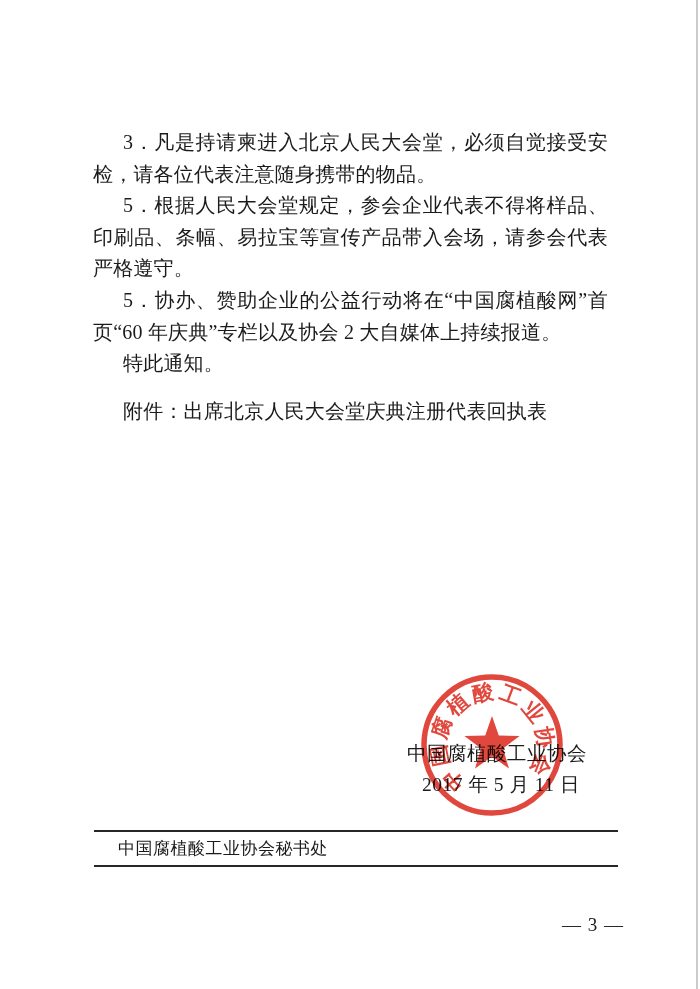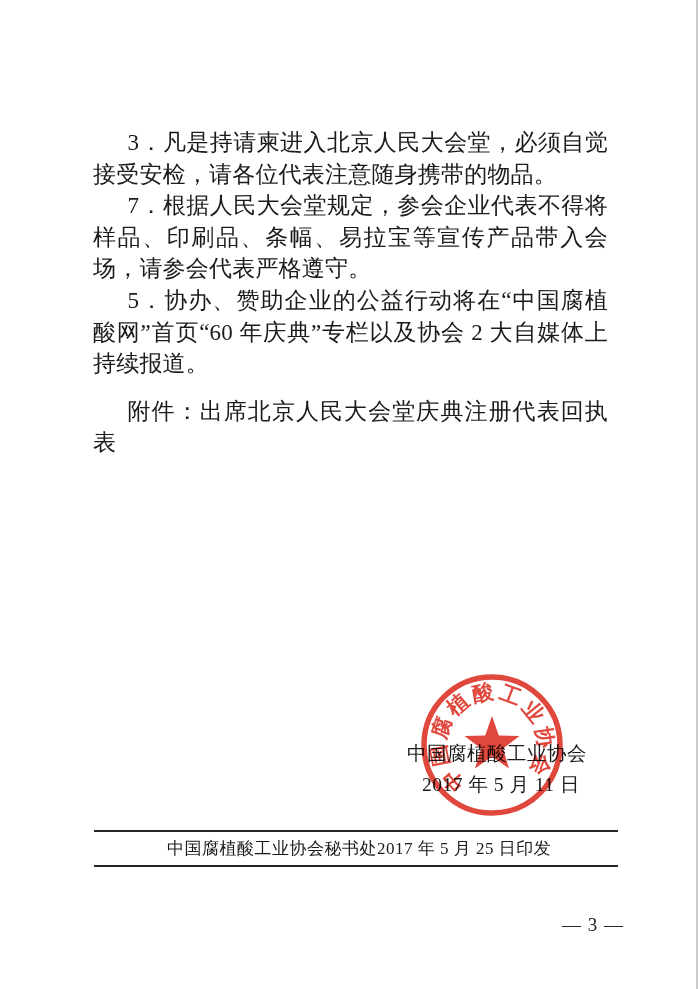--- a/index.html
+++ b/index.html
@@ -17,21 +17,21 @@
   .edge-line {
     position: absolute;
     left: 696px; top: 0;
     width: 2px; height: 989px;
     background: #cbcbcb;
   }
   .body-text {
     position: absolute;
     left: 93px; top: 127px;
     width: 515px;
-    font-size: 23px;
+    font-size: 20px;
     line-height: 31.6px;
     text-align: justify;
     letter-spacing: 0.2px;
   }
   .para { text-indent: 1.5em; }
   .para.attachment { margin-top: 16px; }
   .sig-org {
     position: absolute;
     left: 407px; top: 740px;
     font-size: 19.5px;
@@ -60,21 +60,21 @@
     fill: currentColor;
   }
   .footer-bar {
     position: absolute;
     left: 94px; top: 830px;
     width: 524px; height: 37px;
     border-top: 2px solid #262626;
     border-bottom: 2px solid #262626;
     display: flex;
     align-items: center;
-    justify-content: center;
+    justify-content: space-between;
     padding: 0 18px 0 24px;
     font-size: 17px;
     letter-spacing: 0.5px;
   }
   .page-num {
     position: absolute;
     left: 562px; top: 914px;
     font-size: 19px;
     letter-spacing: 1px;
     white-space: nowrap;
@@ -82,22 +82,23 @@
 </style>
 </head>
 <body>
 
 <div class="page">
 
   <div class="edge-line"></div>
 
   <main class="body-text">
     <p class="para">3．凡是持请柬进入北京人民大会堂，必须自觉接受安检，请各位代表注意随身携带的物品。</p>
-    <p class="para">7．根据人民大会堂规定，参会企业代表不得将样品、印刷品、条幅、易拉宝等宣传产品带入会场，请参会代表严格遵守。</p>
+    <p class="para">5．根据人民大会堂规定，参会企业代表不得将样品、印刷品、条幅、易拉宝等宣传产品带入会场，请参会代表严格遵守。</p>
     <p class="para">5．协办、赞助企业的公益行动将在“中国腐植酸网”首页“60 年庆典”专栏以及协会 2 大自媒体上持续报道。</p>
+    <p class="para">特此通知。</p>
     <p class="para attachment">附件：出席北京人民大会堂庆典注册代表回执表</p>
   </main>
 
   <div class="sig-org">中国腐植酸工业协会</div>
   <div class="sig-date">2017 年 5 月 11 日</div>
 
   <svg class="seal" viewBox="0 0 160 160" xmlns="http://www.w3.org/2000/svg" id="seal-svg" style="color: rgb(222, 52, 40);">
     <circle cx="80" cy="80" r="68" fill="none" stroke="currentColor" stroke-width="5.5"></circle>
     <polygon points="80,51 86.8,70.6 107.6,71.0 91.0,83.6 97.0,103.5 80,91.6 63.0,103.5 69.0,83.6 52.4,71.0 73.2,70.6" fill="currentColor"></polygon>
     <g id="seal-chars" transform="rotate(-10 80 80)">
@@ -108,18 +109,17 @@
         <text x="80" y="34" text-anchor="middle" transform="rotate(0 80 80)">酸</text>
         <text x="80" y="34" text-anchor="middle" transform="rotate(30.5 80 80)">工</text>
         <text x="80" y="34" text-anchor="middle" transform="rotate(61 80 80)">业</text>
         <text x="80" y="34" text-anchor="middle" transform="rotate(91.5 80 80)">协</text>
         <text x="80" y="34" text-anchor="middle" transform="rotate(122 80 80)">会</text>
       </g>
   </svg>
 
   <footer class="footer-bar">
     <span>中国腐植酸工业协会秘书处</span>
-    <span>2017 年 5 月 25 日印发</span>
   </footer>
 
   <div class="page-num">— 3 —</div>
 
 </div>
 
 </body></html>

